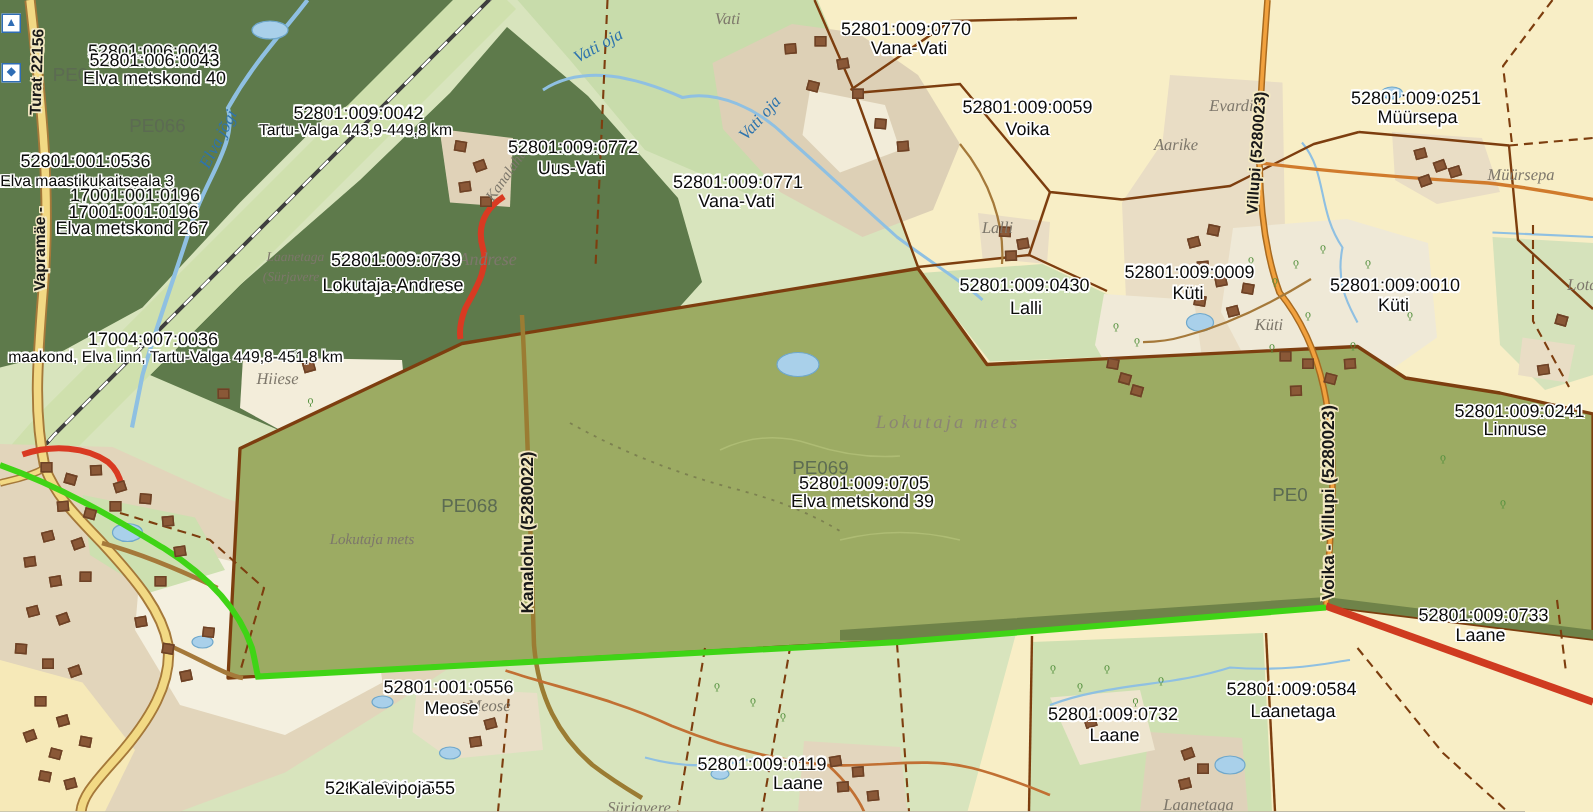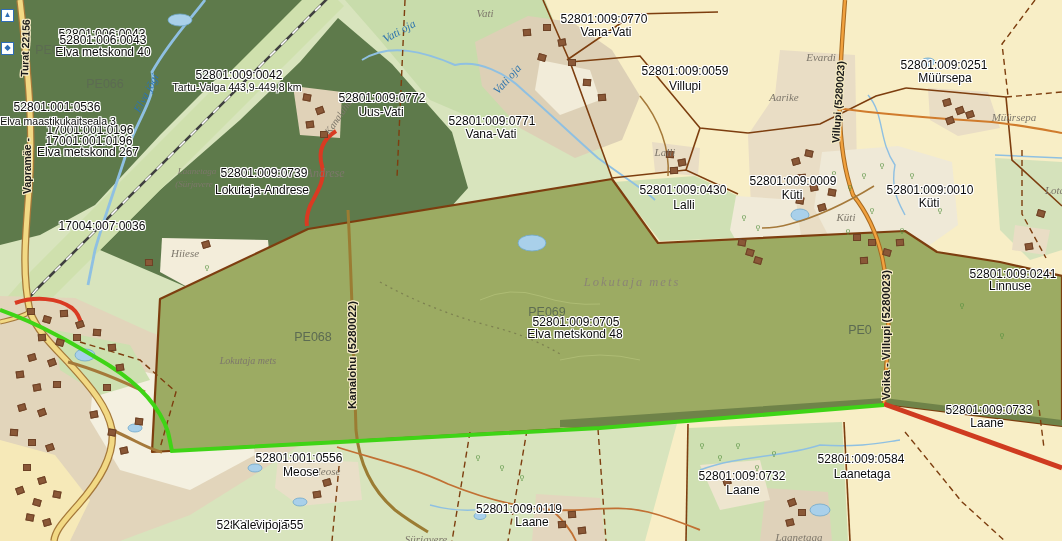--- a/index.html
+++ b/index.html
@@ -154,21 +154,21 @@
 <div class="lbl pe ghost" style="left:547px;top:312px">PE069</div>
 <div class="lbl place" style="left:300px;top:173px;font-size:12px">Kanalohu Andrese</div>
 <div class="lbl place" style="left:326px;top:471px">Meose</div>
 
 <div class="lbl pe" style="left:47px;top:50px">PE0</div>
 <div class="lbl pe" style="left:105px;top:84px">PE066</div>
 <div class="lbl pe" style="left:313px;top:337px">PE068</div>
 <div class="lbl pe" style="left:860px;top:330px">PE0</div>
 
 <div class="lbl place" style="left:485px;top:13px">Vati</div>
-<div class="lbl place" style="left:821px;top:57px">Evardi</div>
+<div class="lbl place" style="left:821px;top:71px">Evardi</div>
 <div class="lbl place" style="left:784px;top:97px">Aarike</div>
 <div class="lbl place" style="left:1014px;top:117px">Müürsepa</div>
 <div class="lbl place" style="left:665px;top:152px">Lalli</div>
 <div class="lbl place" style="left:846px;top:217px">Küti</div>
 <div class="lbl place" style="left:185px;top:253px">Hiiese</div>
 <div class="lbl place big" style="left:632px;top:282px">Lokutaja mets</div>
 <div class="lbl place" style="left:248px;top:360px;font-size:10px">Lokutaja mets</div>
 <div class="lbl place tiny" style="left:197px;top:171px">Laanetaga</div>
 <div class="lbl place tiny" style="left:194px;top:184px">(Sürjavere</div>
 <div class="lbl place" style="left:799px;top:537px">Laanetaga</div>
@@ -182,47 +182,48 @@
 
 <div class="lbl cad" style="left:103px;top:40px">52801:006:0043</div>
 <div class="lbl cad" style="left:103px;top:52px">Elva metskond 40</div>
 <div class="lbl cad" style="left:57px;top:107px">52801:001:0536</div>
 <div class="lbl cad sm" style="left:58px;top:121px">Elva maastikukaitseala 3</div>
 <div class="lbl cad" style="left:89px;top:141px">17001:001:0196</div>
 <div class="lbl cad" style="left:88px;top:152px">Elva metskond 267</div>
 <div class="lbl cad" style="left:239px;top:75px">52801:009:0042</div>
 <div class="lbl cad sm" style="left:237px;top:87px">Tartu-Valga 443,9-449,8 km</div>
 <div class="lbl cad" style="left:102px;top:226px">17004:007:0036</div>
+<div class="lbl cad sm" style="left:117px;top:238px">maakond, Elva linn, Tartu-Valga 449,8-451,8 km</div>
 <div class="lbl cad" style="left:264px;top:173px">52801:009:0739</div>
 <div class="lbl cad" style="left:262px;top:190px">Lokutaja-Andrese</div>
 <div class="lbl cad" style="left:382px;top:98px">52801:009:0772</div>
 <div class="lbl cad" style="left:381px;top:112px">Uus-Vati</div>
 <div class="lbl cad" style="left:492px;top:121px">52801:009:0771</div>
 <div class="lbl cad" style="left:491px;top:134px">Vana-Vati</div>
 <div class="lbl cad" style="left:604px;top:19px">52801:009:0770</div>
 <div class="lbl cad" style="left:606px;top:32px">Vana-Vati</div>
 <div class="lbl cad" style="left:685px;top:71px">52801:009:0059</div>
-<div class="lbl cad" style="left:685px;top:86px">Villupi</div>
+<div class="lbl cad" style="left:685px;top:86px">Voika</div>
 <div class="lbl cad" style="left:944px;top:65px">52801:009:0251</div>
 <div class="lbl cad" style="left:945px;top:78px">Müürsepa</div>
 <div class="lbl cad" style="left:683px;top:190px">52801:009:0430</div>
 <div class="lbl cad" style="left:684px;top:205px">Lalli</div>
 <div class="lbl cad" style="left:793px;top:181px">52801:009:0009</div>
 <div class="lbl cad" style="left:792px;top:195px">Küti</div>
 <div class="lbl cad" style="left:930px;top:190px">52801:009:0010</div>
 <div class="lbl cad" style="left:929px;top:203px">Küti</div>
 <div class="lbl cad" style="left:1013px;top:274px">52801:009:0241</div>
 <div class="lbl cad" style="left:1010px;top:286px">Linnuse</div>
 <div class="lbl cad" style="left:576px;top:322px">52801:009:0705</div>
-<div class="lbl cad" style="left:575px;top:334px">Elva metskond 48</div>
+<div class="lbl cad" style="left:575px;top:334px">Elva metskond 39</div>
 <div class="lbl cad" style="left:299px;top:458px">52801:001:0556</div>
 <div class="lbl cad" style="left:301px;top:472px">Meose</div>
 <div class="lbl cad" style="left:260px;top:525px">52801:001:0555</div>
 <div class="lbl cad" style="left:260px;top:525px">Kalevipoja</div>
-<div class="lbl cad" style="left:519px;top:509px">52801:009:0119</div>
+<div class="lbl cad" style="left:508px;top:509px">52801:009:0119</div>
 <div class="lbl cad" style="left:532px;top:522px">Laane</div>
 <div class="lbl cad" style="left:989px;top:410px">52801:009:0733</div>
 <div class="lbl cad" style="left:987px;top:423px">Laane</div>
 <div class="lbl cad" style="left:861px;top:459px">52801:009:0584</div>
 <div class="lbl cad" style="left:862px;top:474px">Laanetaga</div>
 <div class="lbl cad" style="left:742px;top:476px">52801:009:0732</div>
 <div class="lbl cad" style="left:743px;top:490px">Laane</div>
 
 <div class="lbl roadlbl" style="left:352px;top:355px;transform:translate(-50%,-50%) rotate(-90deg)">Kanalohu (5280022)</div>
 <div class="lbl roadlbl" style="left:886px;top:335px;transform:translate(-50%,-50%) rotate(-90deg)">Voika - Villupi (5280023)</div>

